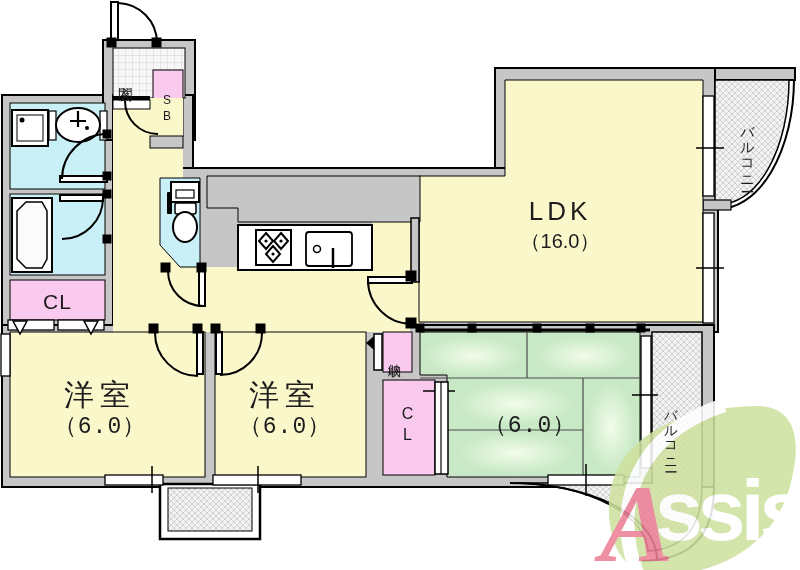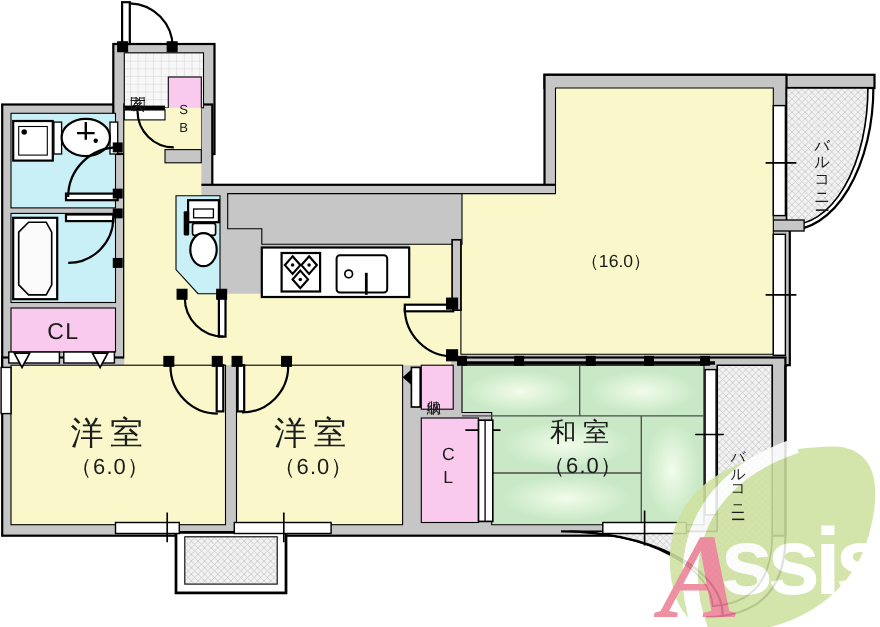--- a/index.html
+++ b/index.html
@@ -1,23 +1,23 @@
 <!DOCTYPE html>
 <html><head>
 <meta charset="utf-8">
 <style>
   html,body{margin:0;padding:0;background:#fff;}
   #stage{position:relative;width:800px;height:570px;background:#ffffff;overflow:hidden;
          font-family:"Liberation Sans","DejaVu Sans",sans-serif;}
   #plan-svg{position:absolute;left:0;top:0;}
   .lbl{position:absolute;color:#1c1c1c;text-align:center;line-height:1.05;white-space:nowrap;}
   .room-name{font-size:30px;letter-spacing:6px;}
-  .room-size{font-size:20px;letter-spacing:1px;}
+  .room-size{font-size:23px;letter-spacing:1px;font-family:Liberation Mono, monospace;}
   .ldk-name{font-size:26px;letter-spacing:4px;}
-  .ldk-size{font-size:16px;}
+  .ldk-size{font-size:20px;}
   .cl1{font-size:21px;letter-spacing:1px;}
   .v{writing-mode:vertical-rl;text-orientation:upright;letter-spacing:3px;line-height:1;}
   .sb{font-size:12px;letter-spacing:2px;}
   .genkan{font-size:14px;letter-spacing:1px;}
   .shuno{font-size:13px;letter-spacing:0px;}
   .balc{font-size:14px;letter-spacing:1px;}
   .cl2{font-size:16px;letter-spacing:4px;}
 </style>
 </head>
 <body>
@@ -229,29 +229,29 @@
   </g>
 
   <g opacity="0.88">
     <path d="M610,525 C600,452 658,408 757,406 C793,406 802,436 792,478 C779,542 721,576 657,575 C627,573 614,552 610,525 Z" fill="#cfe2a0"></path>
     <path d="M637,573 C611,505 637,434 724,405" fill="none" stroke="#ffffff" stroke-width="14"></path>
     <text x="600" y="561" font-size="110" font-weight="bold" font-style="italic" fill="#ec8096" font-family="Liberation Serif, DejaVu Serif, serif">A</text>
     <text x="655" y="540" font-size="86" font-weight="bold" fill="#ffffff" letter-spacing="-5" font-family="Liberation Sans, DejaVu Sans, sans-serif">ssist</text>
   </g>
 </svg>
 
+  <div class="lbl ldk-name" style="left:460px;top:198px;width:200px;">LDK</div>
   <div class="lbl ldk-size" style="left:460px;top:231px;width:200px;">（16.0）</div>
 
   <div class="lbl room-name" style="left:15px;top:379px;width:170px;">洋室</div>
   <div class="lbl room-size" style="left:15px;top:415px;width:170px;">（6.0）</div>
 
   <div class="lbl room-name" style="left:205px;top:379px;width:160px;">洋室</div>
   <div class="lbl room-size" style="left:205px;top:415px;width:160px;">（6.0）</div>
 
-  <div class="lbl room-name" style="left:450px;top:381px;width:160px;font-size:24px;">和室</div>
   <div class="lbl room-size" style="left:450px;top:414px;width:160px;">（6.0）</div>
 
   <div class="lbl cl1" style="left:10px;top:291px;width:95px;">CL</div>
   <div class="lbl v cl2" style="left:399px;top:390px;height:72px;">CL</div>
   <div class="lbl v sb" style="left:161px;top:83px;height:52px;">SB</div>
   <div class="lbl v genkan" style="left:119px;top:55px;height:44px;">玄関</div>
   <div class="lbl v shuno" style="left:388px;top:335px;height:38px;">収納</div>
   <div class="lbl v balc" style="left:741px;top:92px;height:116px;">バルコニー</div>
   <div class="lbl v balc" style="left:664px;top:383px;height:100px;font-size:13.5px;">バルコニー</div>
 </div>

